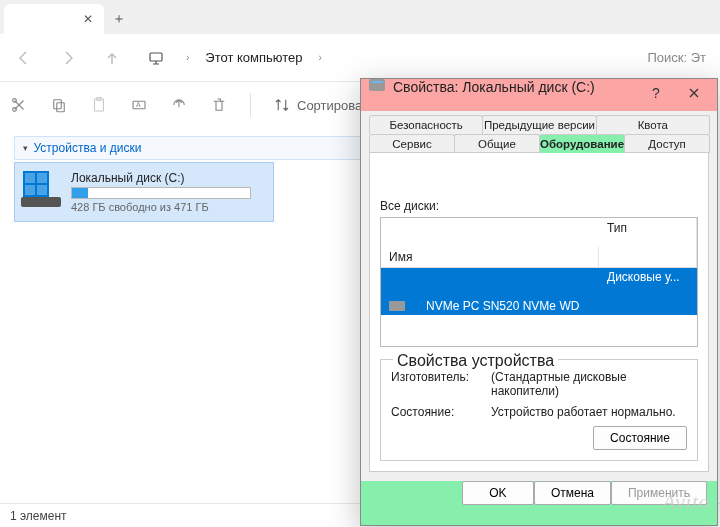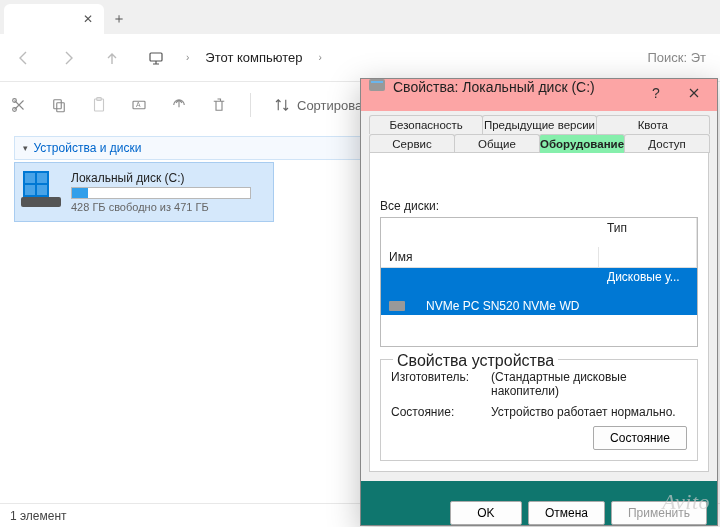--- a/index.html
+++ b/index.html
@@ -70,21 +70,21 @@
   .col2 { flex: 1; }
   .mini-hdd { width: 16px; height: 10px; background: #999; border-radius: 1px; flex-shrink: 0; }
 
   .groupbox { border: 1px solid #ccc; margin-top: 12px; padding: 10px 10px 10px 10px; position: relative; font-size: 12px; }
   .groupbox .legend { position: absolute; top: -8px; left: 12px; background: #fff; padding: 0 4px; font-size: 16px; }
   .proprow { display: flex; margin-bottom: 7px; }
   .proprow .k { width: 100px; }
   .proprow .v { flex: 1; }
   .propbtn-row { display: flex; justify-content: flex-end; margin-top: 6px; }
 
-  .dlg-buttons { height: 44px; display: flex; align-items: flex-end; justify-content: flex-end; gap: 6px; padding: 0 10px; background: #0f766e; }
+  .dlg-buttons { height: 44px; display: flex; align-items: flex-start; justify-content: flex-end; gap: 0; padding: 0 10px; background: #86efac; }
   .btn { border: 1px solid #aaa; background: #fdfdfd; padding: 4px 16px; font-size: 12px; border-radius: 2px; min-width: 72px; }
   .btn.disabled { color: #999; }
 
   .watermark { position: absolute; bottom: 12px; right: 10px; font-size: 22px; font-style: italic; color: #c9c9c9; font-family: Georgia, serif; letter-spacing: .5px; opacity: .7; }
 </style>
 </head>
 <body>
 
 <div class="tabstrip">
   <div class="tab">

